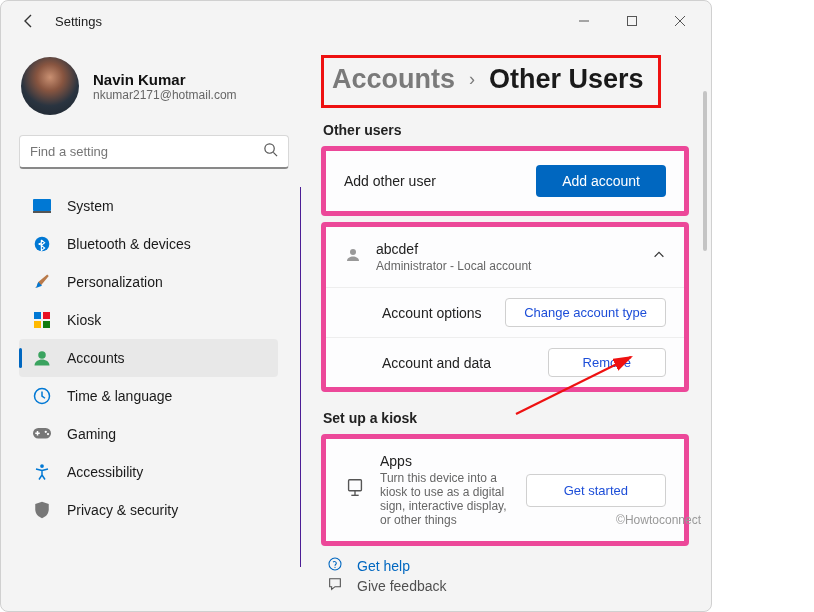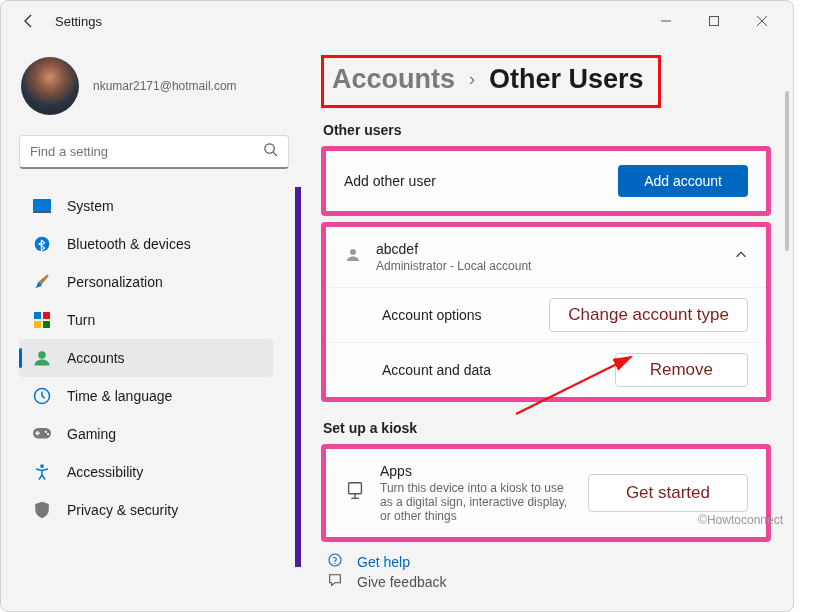--- a/index.html
+++ b/index.html
@@ -1,49 +1,49 @@
 <!DOCTYPE html>
 <html><head>
 <meta charset="utf-8">
 <style>
   * { box-sizing: border-box; margin: 0; padding: 0; font-family: "Segoe UI", Arial, sans-serif; }
   html, body { width: 814px; height: 612px; background: #fff; overflow: hidden; }
-  .window { width: 794px; height: 612px; position: relative; background: #f4f4f4; border: 1px solid #d0d0d0; border-radius: 8px; }
+  .window { width: 712px; height: 612px; position: relative; background: #f4f4f4; border: 1px solid #d0d0d0; border-radius: 8px; }
   .titlebar { height: 40px; display: flex; align-items: center; padding: 0 8px 0 14px; }
   .back-btn { width: 28px; height: 28px; display:flex; align-items:center; justify-content:center; cursor:pointer; border-radius:4px; }
   .title { margin-left: 12px; font-size: 13px; color:#202020; }
   .winctrls { margin-left:auto; display:flex; gap:2px; }
   .winctrl { width:46px; height:32px; display:flex; align-items:center; justify-content:center; cursor:pointer; }
   .winctrl svg { stroke:#555; }
   .body { display:flex; height:calc(100% - 40px); }
   .sidebar { width:302px; padding:12px 0 0 18px; position:relative; }
   .profile { display:flex; align-items:center; gap:14px; padding:4px 0 14px 2px; }
   .avatar { width:58px; height:58px; border-radius:50%; background: radial-gradient(circle at 50% 35%, #c99072 0%, #885540 28%, #2a3440 60%, #1b232c 100%); }
   .profile-name { font-size:15px; font-weight:600; color:#111; }
   .profile-email { font-size:12px; color:#666; }
   .search { margin:6px 0 18px 0; width:270px; height:34px; background:#fff; border:1px solid #d8d8d8; border-bottom:2px solid #888; border-radius:4px; display:flex; align-items:center; padding:0 10px;gap:36px; }
   .search input { border:none; outline:none; flex:1; font-size:13px; background:transparent; color:#333; }
-  .nav { width:282px; height:380px; overflow:hidden; border-right:6px solid #4c1d95; padding-right:22px; }
+  .nav { width:282px; height:380px; overflow:hidden; border-right:1px solid #4c1d95; padding-right:22px; }
   .nav-item { display:flex; align-items:center; gap:16px; height:38px; padding:0 14px; border-radius:4px; font-size:14px; color:#1a1a1a; cursor:pointer; position:relative; }
   .nav-item.active { background:#e8e8e8; }
   .nav-item.active::before { content:""; position:absolute; left:0; top:9px; bottom:9px; width:3px; background:#0067c0; border-radius:2px; }
   .nav-icon { width:18px; height:18px; display:flex; align-items:center; justify-content:center; }
   .main { flex:1; padding:14px 22px 0 18px; position:relative; overflow:hidden; }
   .breadcrumb-wrap { border:3px solid #e11; padding:6px 14px 10px 8px; display:inline-block; margin-bottom:10px; }
   .breadcrumb { display:flex; align-items:center; gap:14px; }
   .bc-parent { font-size:27px; font-weight:600; color:#7a7a7a; }
   .bc-sep { font-size:18px; color:#7a7a7a; }
   .bc-current { font-size:27px; font-weight:600; color:#1a1a1a; }
   .section-title { font-size:14px; font-weight:600; color:#222; margin:4px 0 8px 2px; }
   .card { background:#fdfdfe; border:5px solid #ec4899; border-radius:4px; margin-bottom:6px; }
   .card-row { display:flex; align-items:center; padding:14px 18px; gap:14px; }
   .card-label { font-size:14px; color:#222; flex:1; }
   .card-sub { font-size:12px; color:#666; margin-top:2px; }
   .btn-primary { background:#0067c0; color:#fff; border:none; border-radius:4px; padding:8px 26px; font-size:14px; cursor:pointer; }
-  .btn-secondary { background:#fff; color:#7f1d1d; border:1px solid #d0d0d0; border-radius:4px; padding:6px 18px; font-size:17px; cursor:pointer; }
+  .btn-secondary { background:#fff; color:#1d4ed8; border:1px solid #d0d0d0; border-radius:4px; padding:6px 18px; font-size:13px; cursor:pointer; }
   .user-ico { color:#888; }
   .expand-ico { margin-left:auto; }
   .subrow { padding:10px 18px 10px 56px; display:flex; align-items:center; border-top:1px solid #eee; }
   .subrow .card-label { flex:1; }
   .help-row { display:flex; align-items:center; gap:14px; margin-top:10px; padding-left:6px; }
   .help-link { color:#0067c0; font-size:14px; cursor:pointer; }
   .watermark { position:absolute; right:10px; bottom:84px; font-size:12px; color:#999; }
   .scrollbar { position:absolute; right:4px; top:50px; width:4px; height:160px; background:#c4c4c4; border-radius:2px; }
   .arrow { position:absolute; pointer-events:none; }
   .arrow svg { overflow:visible; }
@@ -76,20 +76,21 @@
           </svg>
         </div>
     </div>
   </div>
 
   <div class="body">
     <div class="sidebar">
       <div class="profile">
         <div class="avatar"></div>
         <div>
+          <div class="profile-name">Navin Kumar</div>
           <div class="profile-email">nkumar2171@hotmail.com</div>
         </div>
       </div>
       <div class="search">
         <input placeholder="Find a setting" style="">
         <span><svg width="15" height="15" viewBox="0 0 16 16">
               <circle cx="7" cy="7" r="5" stroke="#555" stroke-width="1.3" fill="none"></circle>
               <line x1="11" y1="11" x2="15" y2="15" stroke="#555" stroke-width="1.3"></line>
             </svg></span>
       </div>
@@ -123,21 +124,21 @@
           </div>
           <div class="nav-item">
             <span class="nav-icon">
               <svg width="16" height="16" viewBox="0 0 16 16">
                 <rect width="7" height="7" fill="#0078d4"></rect>
                 <rect x="9" width="7" height="7" fill="#e81123"></rect>
                 <rect y="9" width="7" height="7" fill="#ffb900"></rect>
                 <rect x="9" y="9" width="7" height="7" fill="#107c10"></rect>
               </svg>
             </span>
-            <span>Turn</span>
+            <span>Kiosk</span>
           </div>
           <div class="nav-item active">
             <span class="nav-icon">
               <svg width="18" height="18" viewBox="0 0 24 24">
                 <circle cx="12" cy="8" r="5" fill="#3aa35f"></circle>
                 <path d="M2 22c0-5 5-8 10-8s10 3 10 8" fill="#3aa35f"></path>
               </svg>
             </span>
             <span>Accounts</span>
           </div>

